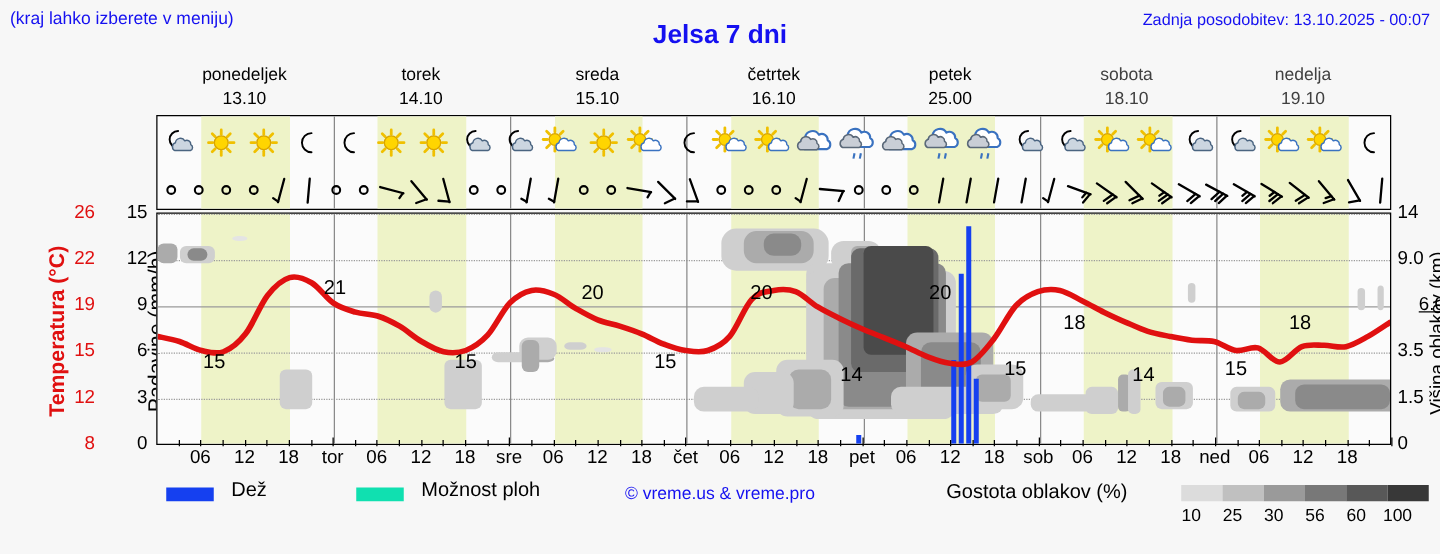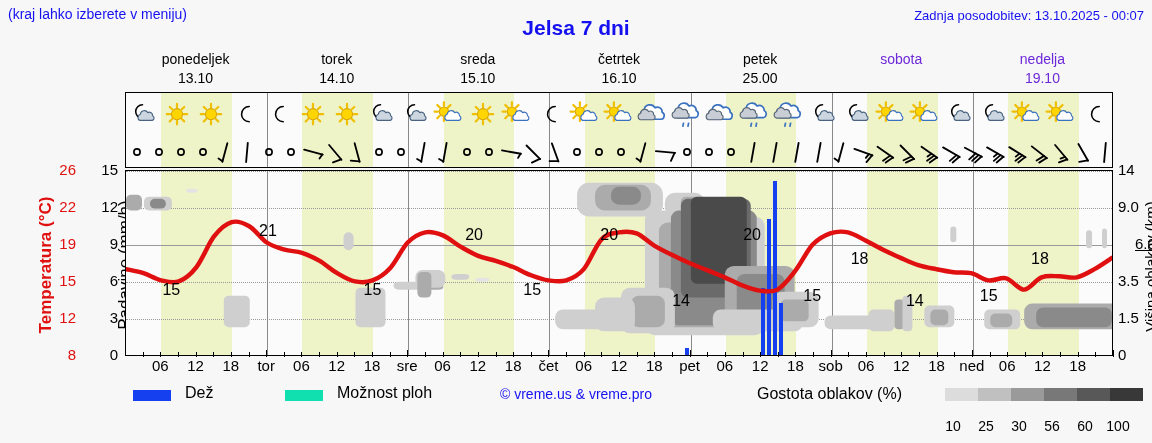--- a/index.html
+++ b/index.html
@@ -35,21 +35,21 @@
     left:125px;top:50px;width:988px;height:42px;
     display:flex;
   }
   .day-head-cell{
     flex:1 1 0;
     text-align:center;
     font-size:14px;
     line-height:19px;
     color:#000;
   }
-  .day-head-cell.weekend{color:#6d28d9;}
+  .day-head-cell.weekend{color:#404040;}
   .day-name{display:block;}
   .day-date{display:block;}
 
   
   #sym-panel{
     left:125px;top:92px;width:988px;height:76px;
     border:1px solid #000;
     box-sizing:border-box;
     background:#fbfbfb;
     overflow:hidden;
@@ -165,21 +165,21 @@
   #cloud-ramp{
     position:absolute;left:820px;top:2px;
     height:13px;display:flex;
   }
   .ramp-step{width:33px;height:13px;}
   #cloud-ramp-labels{
     position:absolute;left:810px;top:16px;
     width:230px;height:18px;
   }
   .ramp-lbl{
-    position:absolute;top:16px;font-size:14px;color:#000;
+    position:absolute;top:2px;font-size:14px;color:#000;
     transform:translateX(-50%);
   }
 </style>
 </head>
 <body>
 
 <div class="abs" id="subtitle-left">(kraj lahko izberete v meniju)</div>
 <div class="abs" id="page-title">Jelsa 7 dni</div>
 <div class="abs" id="update-stamp">Zadnja posodobitev: 13.10.2025 - 00:07</div>
 
@@ -199,20 +199,21 @@
     <div class="day-head-cell">
       <span class="day-name">četrtek</span>
       <span class="day-date">16.10</span>
     </div>
     <div class="day-head-cell">
       <span class="day-name">petek</span>
       <span class="day-date">25.00</span>
     </div>
     <div class="day-head-cell weekend">
       <span class="day-name">sobota</span>
+      <span class="day-date">18.10</span>
     </div>
     <div class="day-head-cell weekend">
       <span class="day-name">nedelja</span>
       <span class="day-date">19.10</span>
     </div>
   </div>
 
 <div class="abs" id="sym-panel">
   <div id="sym-bands">
       <div class="band" style="left: 35.2857px; width: 70.5714px; background: rgb(238, 243, 200);"></div>

